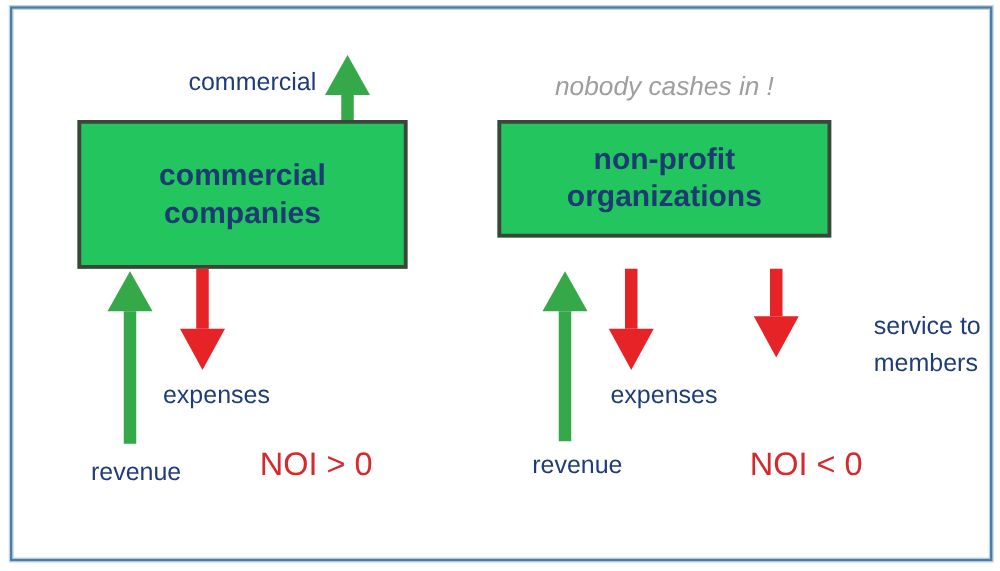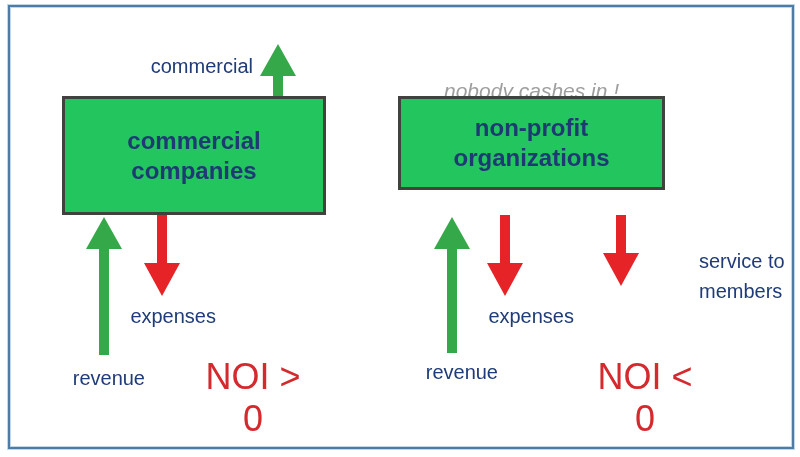--- a/index.html
+++ b/index.html
@@ -53,26 +53,25 @@
   }
   .lbl.center { text-align: right; }
   .lbl.right  { text-align: right; }
   .lbl.pre    { white-space: pre-line; line-height: 30px; margin-left: 47px; }
 
   .note {
     position: absolute;
     color: #9e9e9e;
     font-style: italic;
     font-size: 21px;
-    margin-top: 21px;
   }
   .noi {
     position: absolute;
     color: #d42a2e;
-    font-size: 36px;
+    font-size: 26px;
     text-align: center;
   }
 
   
   .arrow {
     position: absolute;
     display: flex;
     flex-direction: column;
     align-items: center;
   }

